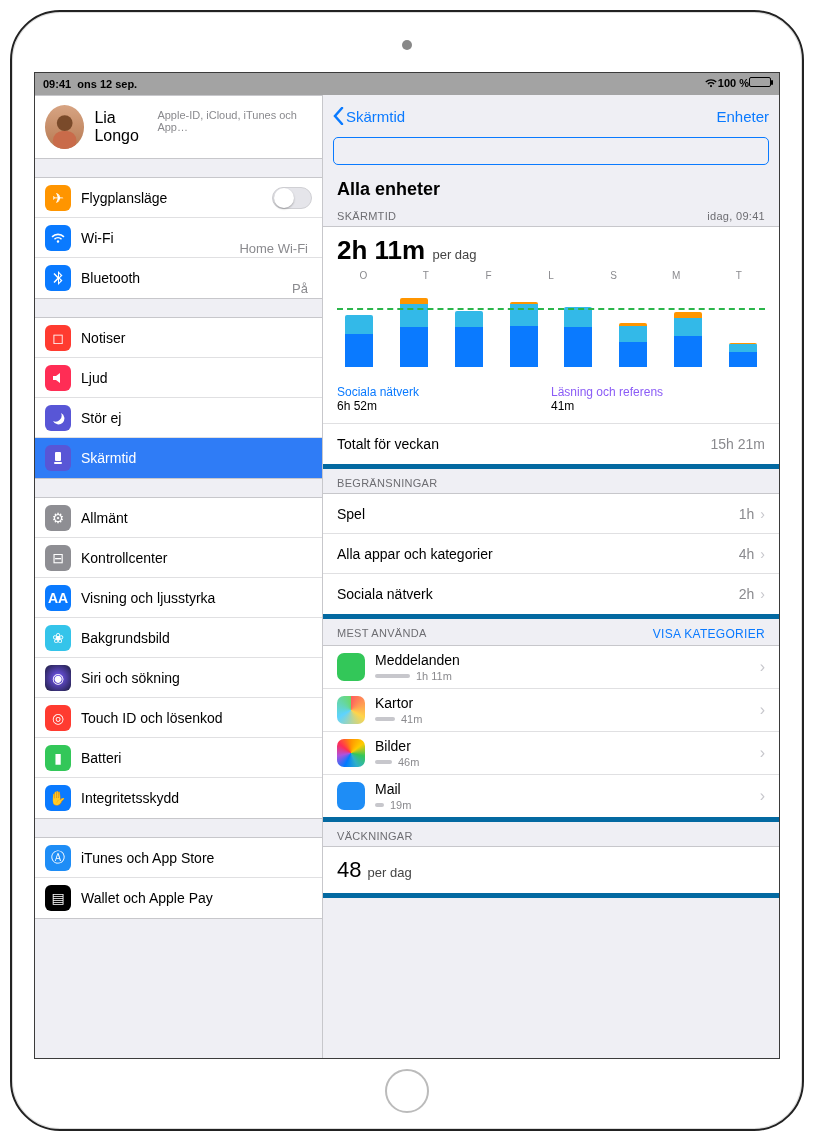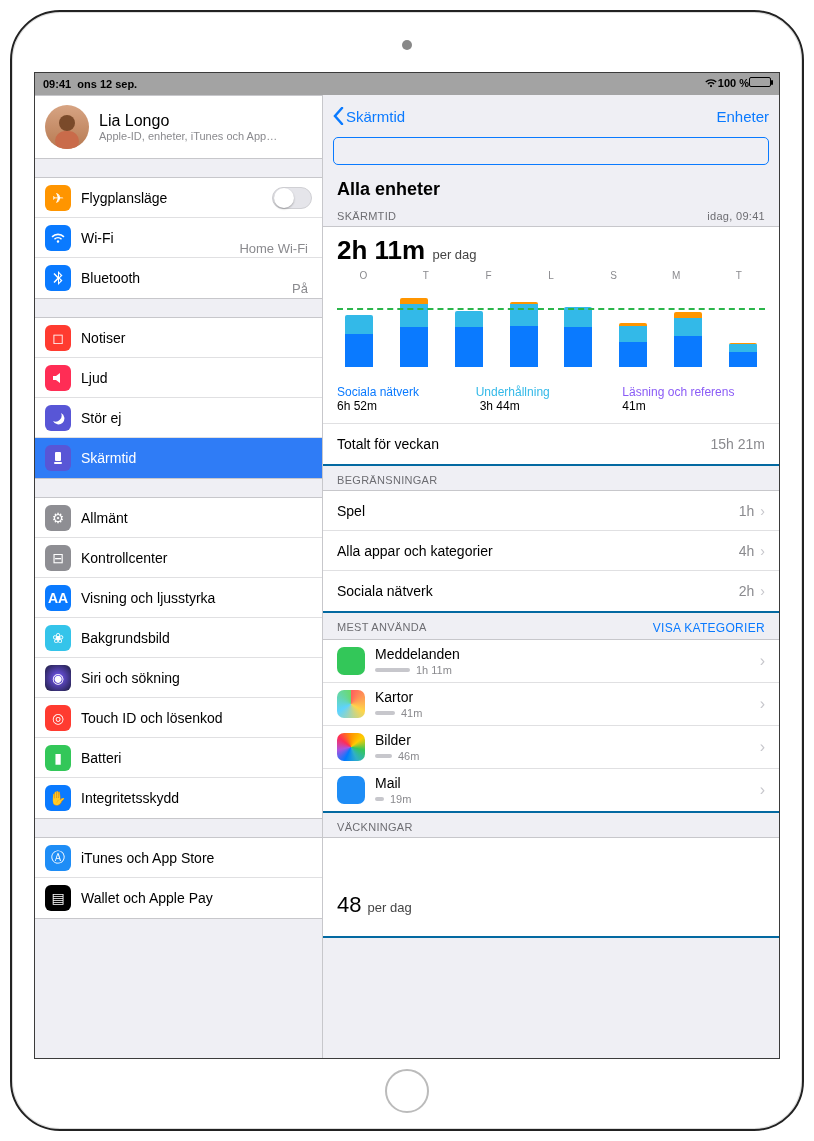--- a/index.html
+++ b/index.html
@@ -55,38 +55,38 @@
   .group.first { margin-top:0; }
   .row { display:flex; align-items:center; height:40px; padding:0 10px; border-bottom:1px solid #e0e0e2; font-size:14px; }
   .row:last-child { border-bottom:none; }
   .row .icon { width:26px; height:26px; border-radius:6px; margin-right:10px; display:flex; align-items:center; justify-content:center; color:#fff; font-size:14px; }
   .row .label { flex:1; white-space:nowrap; overflow:hidden; text-overflow:ellipsis; }
   .row .val { color:#8a8a8e; font-size:13px; margin-right:4px;margin-top:21px; }
   .row.selected { background:#2f7cf6; color:#fff; }
   .profile { display:flex; align-items:center; height:62px; padding:0 10px; }
   .avatar { width:44px; height:44px; border-radius:50%; background:linear-gradient(#d7a483,#b77a52); margin-right:10px; overflow:hidden; display:flex; align-items:flex-end; justify-content:center; }
   .avatar svg { width:40px; height:40px; }
-  .profile .txt { display:flex; flex-direction:column; }
+  .profile .txt { display:flex; flex-direction:row; }
   .profile .name { font-size:16px; }
   .profile .sub { font-size:11px; color:#8a8a8e; }
   .toggle { width:40px; height:22px; border-radius:11px; background:#e5e5ea; border:1px solid #d0d0d4; position:relative; }
   .toggle::after { content:""; position:absolute; width:20px;height:20px;border-radius:50%;background:#fff; box-shadow:0 1px 2px rgba(0,0,0,.3); left:1px; top:0; }
   
   .detail { flex:1; background:#efeff4; overflow:hidden; display:flex; flex-direction:column; }
   .navbar { height:42px; display:flex; align-items:center; padding:0 10px; }
   .navbar .back { color:#0a7aff; font-size:15px; display:flex; align-items:center; gap:2px; }
   .navbar .right { margin-left:auto; color:#0a7aff; font-size:15px; }
   .seg { margin:0 10px 8px 10px; display:flex; border:1px solid #0a7aff; border-radius:5px; overflow:hidden; height:28px; }
   .seg div { flex:1; display:flex; align-items:center; justify-content:center; font-size:12px;margin-top:40px; }
   .seg .off { color:#0a7aff; background:#fff; }
   .seg .on  { color:#fff; background:#0a7aff; }
   .section-title { font-size:18px; font-weight:700; padding:6px 14px 2px 14px; }
   .subheader { display:flex; padding:8px 14px 2px 14px; font-size:11px; color:#6d6d72; letter-spacing:.3px; }
   .subheader .r { margin-left:auto; text-transform:none; }
-  .card { background:#fff; border-top:1px solid #c7c7cb; border-bottom:2px solid #0369a1; margin:2px 0 0 0; }
+  .card { background:#fff; border-top:1px solid #c7c7cb; border-bottom:5px solid #0369a1; margin:2px 0 0 0; }
   .card-inner { padding:8px 14px; }
   .big { font-size:26px; font-weight:400; }
   .big b { font-weight:600; }
   .perday { font-size:13px; color:#444; }
   .chart { display:flex; gap:10px; height:90px; align-items:flex-end; padding:6px 0 4px 0; position:relative; width:100%; }
   .chart::before { content:""; position:absolute; left:0; right:0; top:30%; border-top:2px dashed #2bb54a; }
   .col { flex:1; display:flex; flex-direction:column; align-items:center; gap:2px; }
   .barwrap { width:28px; display:flex; flex-direction:column-reverse; border-radius:2px 2px 0 0; overflow:hidden; }
   .daylbls { display:flex; gap:10px; font-size:10px; color:#8a8a8e; }
   .daylbls span { flex:1; text-align:center; }
@@ -101,21 +101,21 @@
   .krow .r { margin-left:auto; color:#8a8a8e; }
   .chev { color:#c7c7cc; margin-left:6px; }
   .appicon { width:28px;height:28px;border-radius:7px;margin-right:10px;display:flex;align-items:center;justify-content:center;color:#fff;font-size:15px; }
   .mini { display:flex; align-items:center; gap:6px; font-size:11px; color:#8a8a8e; margin-top:2px; }
   .minibar { height:4px; background:#c7c7cc; border-radius:2px; }
   .approw { padding:6px 14px; border-bottom:1px solid #e0e0e2; display:flex; align-items:center; }
   .approw:last-child{border-bottom:none;}
   .apptext { flex:1; }
   .apptext .nm { font-size:14px; }
   .linkright { margin-left:auto; color:#0a7aff; font-size:12px; font-weight:500; }
-  .wake { padding:18px 14px; font-size:22px;margin-top:36px; }
+  .wake { padding:10px 14px; font-size:22px; }
   .wake small { font-size:13px; color:#444; }
 </style>
 </head>
 <body>
 
 <div class="device">
   <div class="camera"></div>
   <div class="homebtn"></div>
   <div class="screen">
 
@@ -139,21 +139,21 @@
         <div class="group first">
           <div class="profile">
             <div class="avatar">
               <svg viewBox="0 0 40 40">
                   <circle cx="20" cy="14" r="8" fill="#7a4a2a"></circle>
                   <rect x="8" y="22" width="24" height="20" rx="10" fill="#c96b4a"></rect>
                 </svg>
             </div>
             <div class="txt">
               <span class="name">Lia Longo</span>
-              <span class="sub">Apple-ID, enheter, iTunes och App…</span>
+              <span class="sub">Apple-ID, iCloud, iTunes och App…</span>
             </div>
           </div>
         </div>
 
         <div class="group">
           <div class="row">
             <span class="icon" style="background:#ff9500">✈</span>
             <span class="label">Flygplansläge</span>
             <span class="toggle"></span>
           </div>
@@ -351,24 +351,20 @@
                 </div>
               </div>
           </div>
 
           <div class="legend">
             <div class="i">
                 <div class="t1">Sociala nätverk</div>
                 <div class="v">6h 52m</div>
               </div>
             <div class="i">
-                <div class="t2">Underhållning</div>
-                <div class="v">3h 44m</div>
-              </div>
-            <div class="i">
                 <div class="t3">Läsning och referens</div>
                 <div class="v">41m</div>
               </div>
           </div>
 
           <div class="krow">
             <span>Totalt för veckan</span>
             <span class="r">15h 21m</span>
           </div>
         </div>

